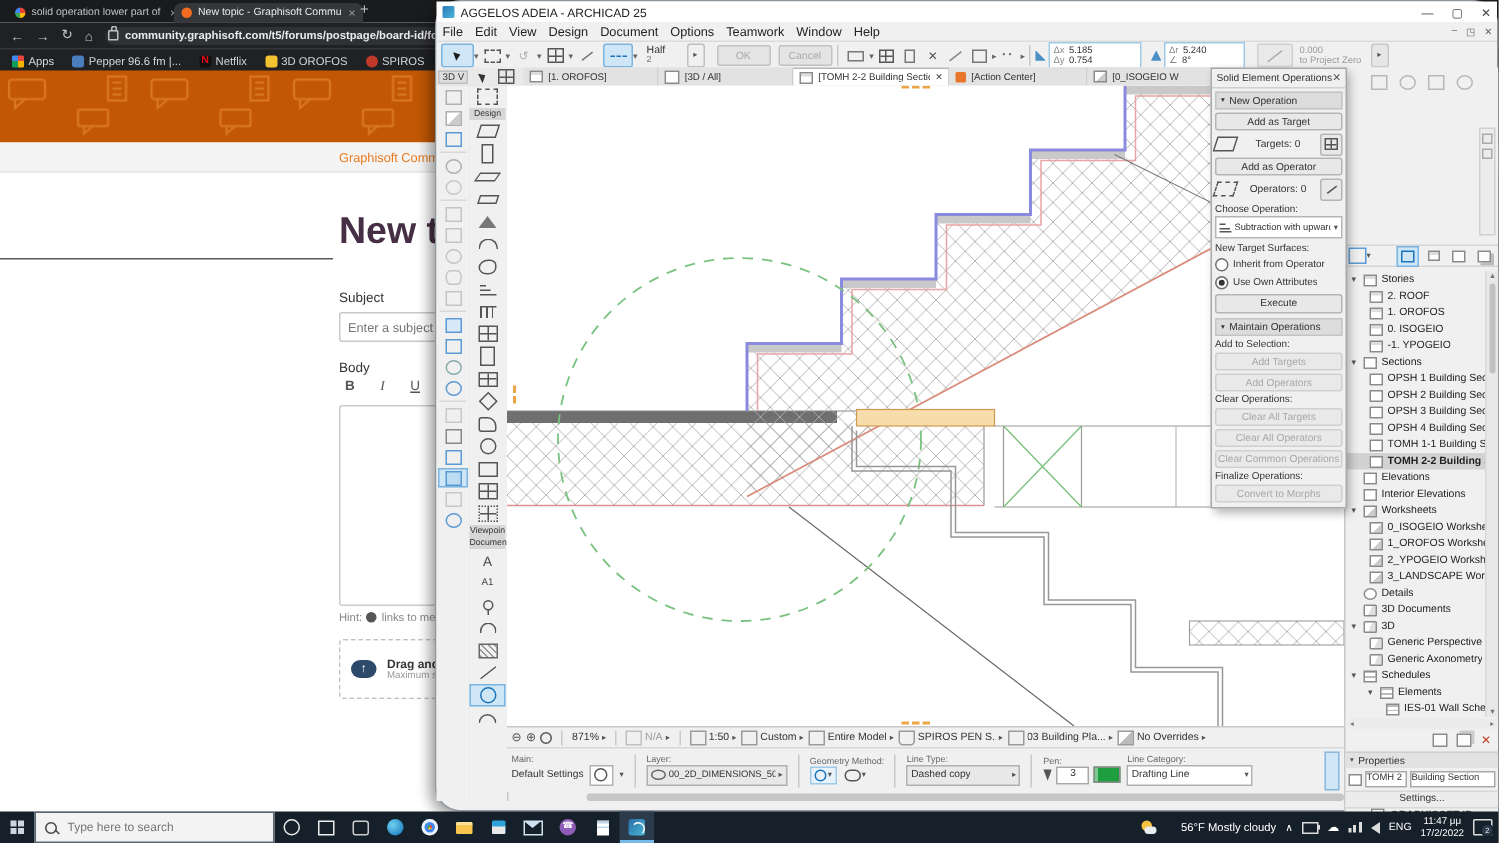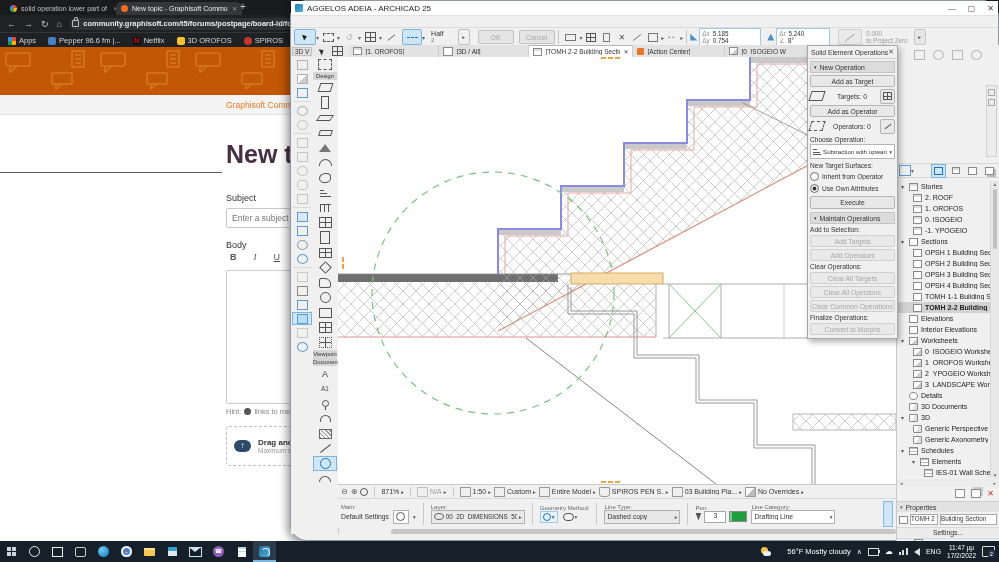--- a/index.html
+++ b/index.html
@@ -210,20 +210,36 @@
     <div class="ab r" style="left:0;top:0;width:707px;height:14px;background:#ffffff;border-bottom:1px solid #e2e2e2;">
       <span style="width:8px;height:8px;margin:0 4px;background:linear-gradient(135deg,#2b78b8,#49b8d8);border-radius:1px;flex:none;"></span>
       <span style="font-size:8px;color:#222;" class="nw">AGGELOS ADEIA - ARCHICAD 25</span>
       <span style="margin-left:auto;margin-right:4px;display:flex;gap:12px;color:#444;font-size:8px;">
         <span>—</span>
         <span>▢</span>
         <span>✕</span>
       </span>
     </div>
 
+    <div class="ab r" style="left:0;top:14px;width:707px;height:12px;background:#f0f0f0;">
+      <span class="menu">File</span>
+      <span class="menu">Edit</span>
+      <span class="menu">View</span>
+      <span class="menu">Design</span>
+      <span class="menu">Document</span>
+      <span class="menu">Options</span>
+      <span class="menu">Teamwork</span>
+      <span class="menu">Window</span>
+      <span class="menu">Help</span>
+      <span style="margin-left:auto;margin-right:3px;display:flex;gap:6px;font-size:6.5px;color:#666;">
+        <span>–</span>
+        <span>◳</span>
+        <span>✕</span>
+      </span>
+    </div>
 
     <div class="ab r" style="left:0;top:26px;width:707px;height:18px;background:#f0f0f0;border-top:1px solid #dcdcdc;border-bottom:1px solid #d4d4d4;">
       <span class="tbbtn on" style="width:20px;margin-left:3px;">
         <span style="width:0;height:0;border-left:4px solid #1a1a1a;border-top:3px solid transparent;border-bottom:3px solid transparent;transform:rotate(-20deg);"></span>
       </span>
         <span class="dd">▾</span>
       <span class="tbbtn" style="width:16px;">
           <span class="s-dash" style="width:9px;height:7px;"></span>
         </span>
         <span class="dd">▾</span>
@@ -902,20 +918,26 @@
 
   <div id="taskbar" class="ab r" style="left:0;top:541px;width:999px;height:21px;z-index:3;">
     <span class="tbi">
       <span style="display:grid;grid-template-columns:4px 4px;gap:1px;">
           <span class="wsq"></span>
           <span class="wsq"></span>
           <span class="wsq"></span>
           <span class="wsq"></span>
         </span>
     </span>
+    <span class="r" style="width:160px;height:21px;background:#f3f3f3;border:1px solid #5a6570;box-sizing:border-box;gap:5px;padding-left:6px;">
+      <span style="width:6px;height:6px;border:1.3px solid #444;border-radius:50%;position:relative;flex:none;">
+          <span style="position:absolute;left:5px;top:5px;width:4px;height:1.3px;background:#444;transform:rotate(45deg);"></span>
+        </span>
+      <input style="border: none; background: transparent; font-size: 8px; color: rgb(68, 68, 68); width: 120px; outline: none;" placeholder="Type here to search">
+    </span>
     <span class="tbi">
         <span style="width:9px;height:9px;border:1.4px solid #eee;border-radius:50%;"></span>
       </span>
     <span class="tbi">
         <span style="width:9px;height:8px;border:1.2px solid #eee;"></span>
       </span>
     <span class="tbi">
         <span style="width:9px;height:8px;border:1.2px solid #ccc;border-radius:2px;"></span>
       </span>
     <span class="tbi">

